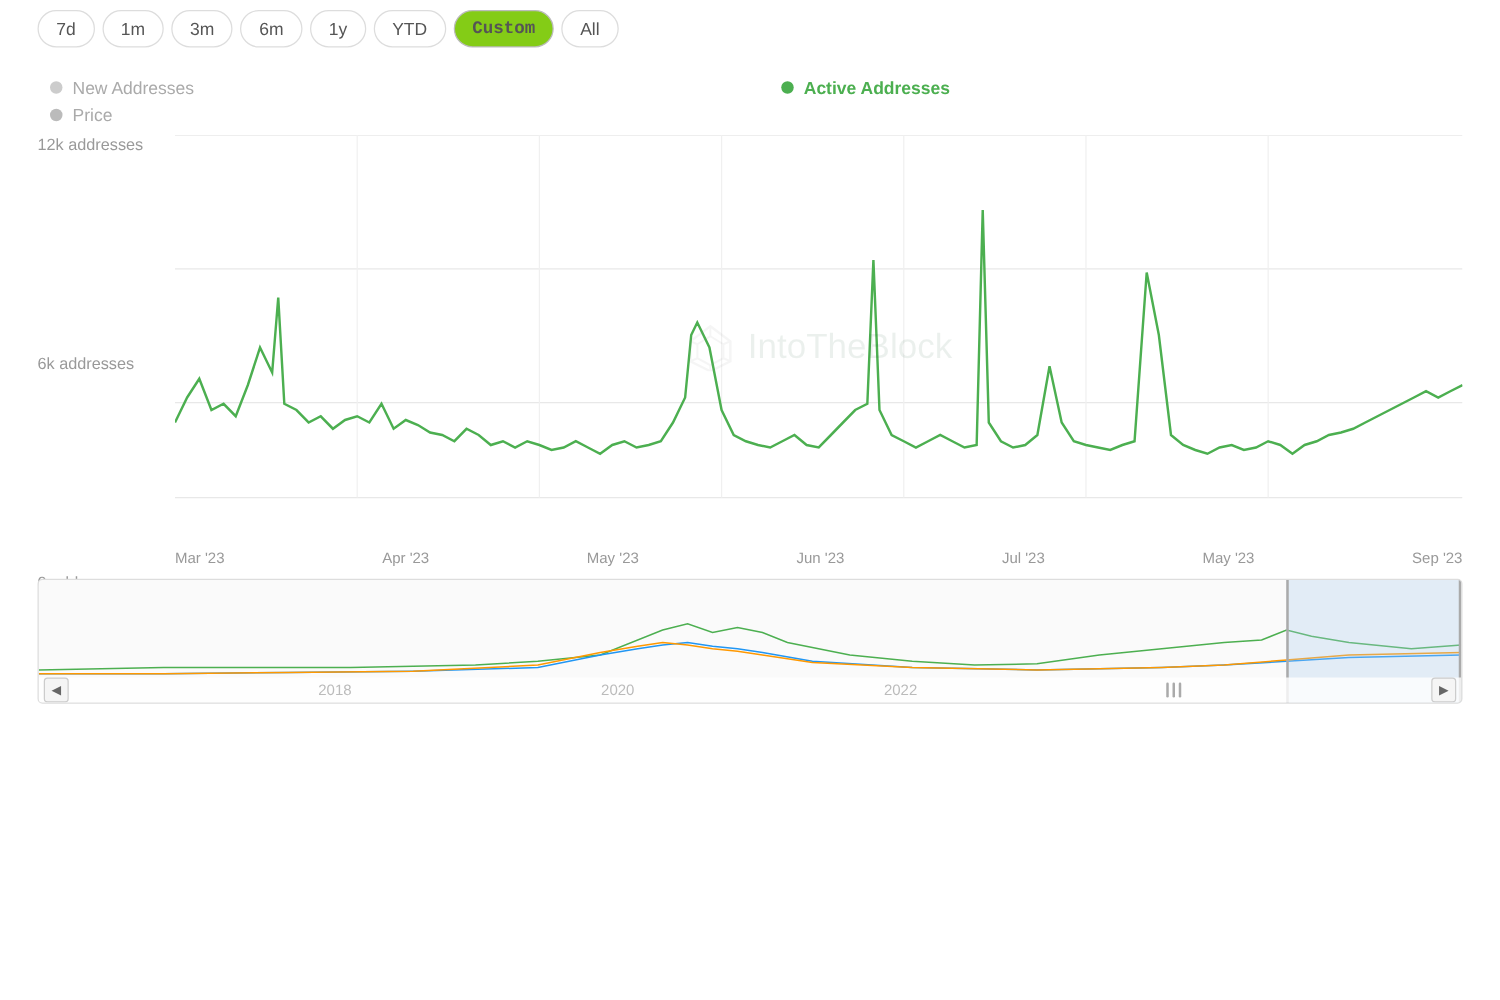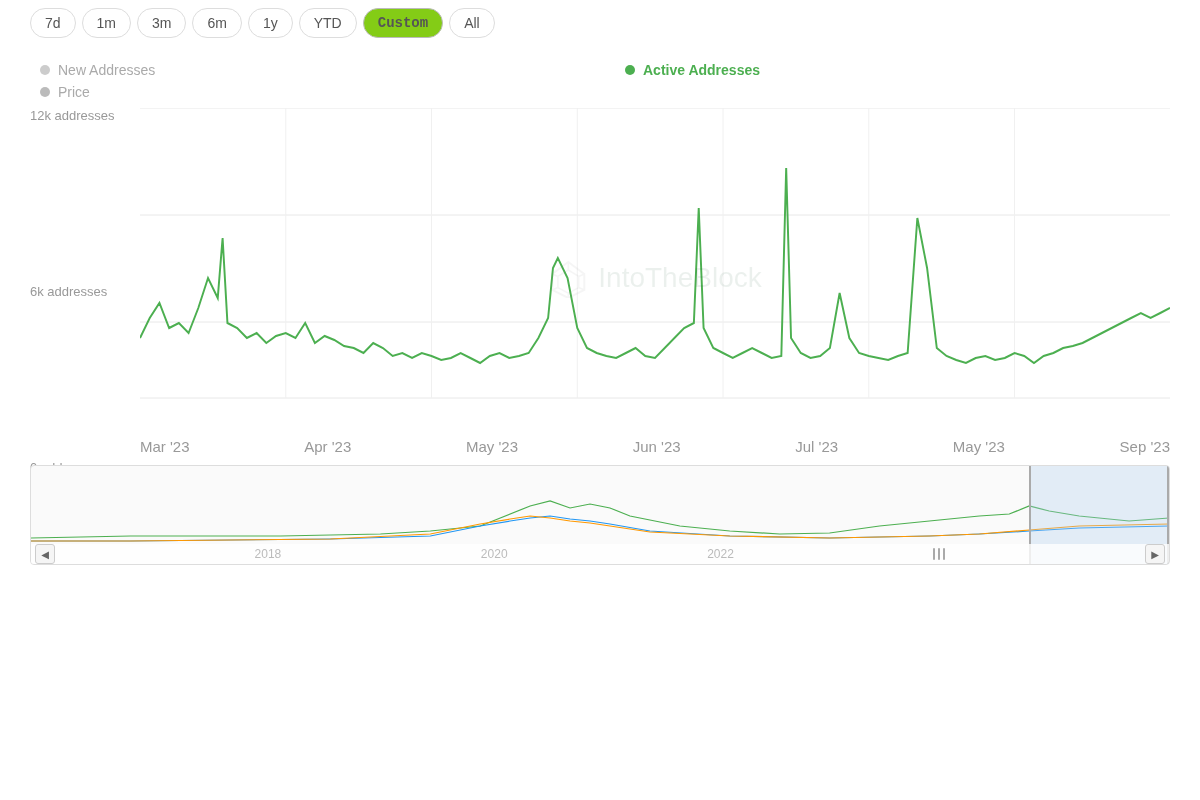--- a/index.html
+++ b/index.html
@@ -96,21 +96,21 @@
     .main-chart {
       margin-left: 110px;
       position: relative;
     }
 
     
     .x-axis {
       display: flex;
       justify-content: space-between;
       padding: 6px 0 0 0;
-      font-size: 15px;
+      font-size: 12px;
       color: #999;
     }
 
     
     .watermark {
       position: absolute;
       top: 50%;
       left: 50%;
       transform: translate(-50%, -60%);
       opacity: 0.08;

